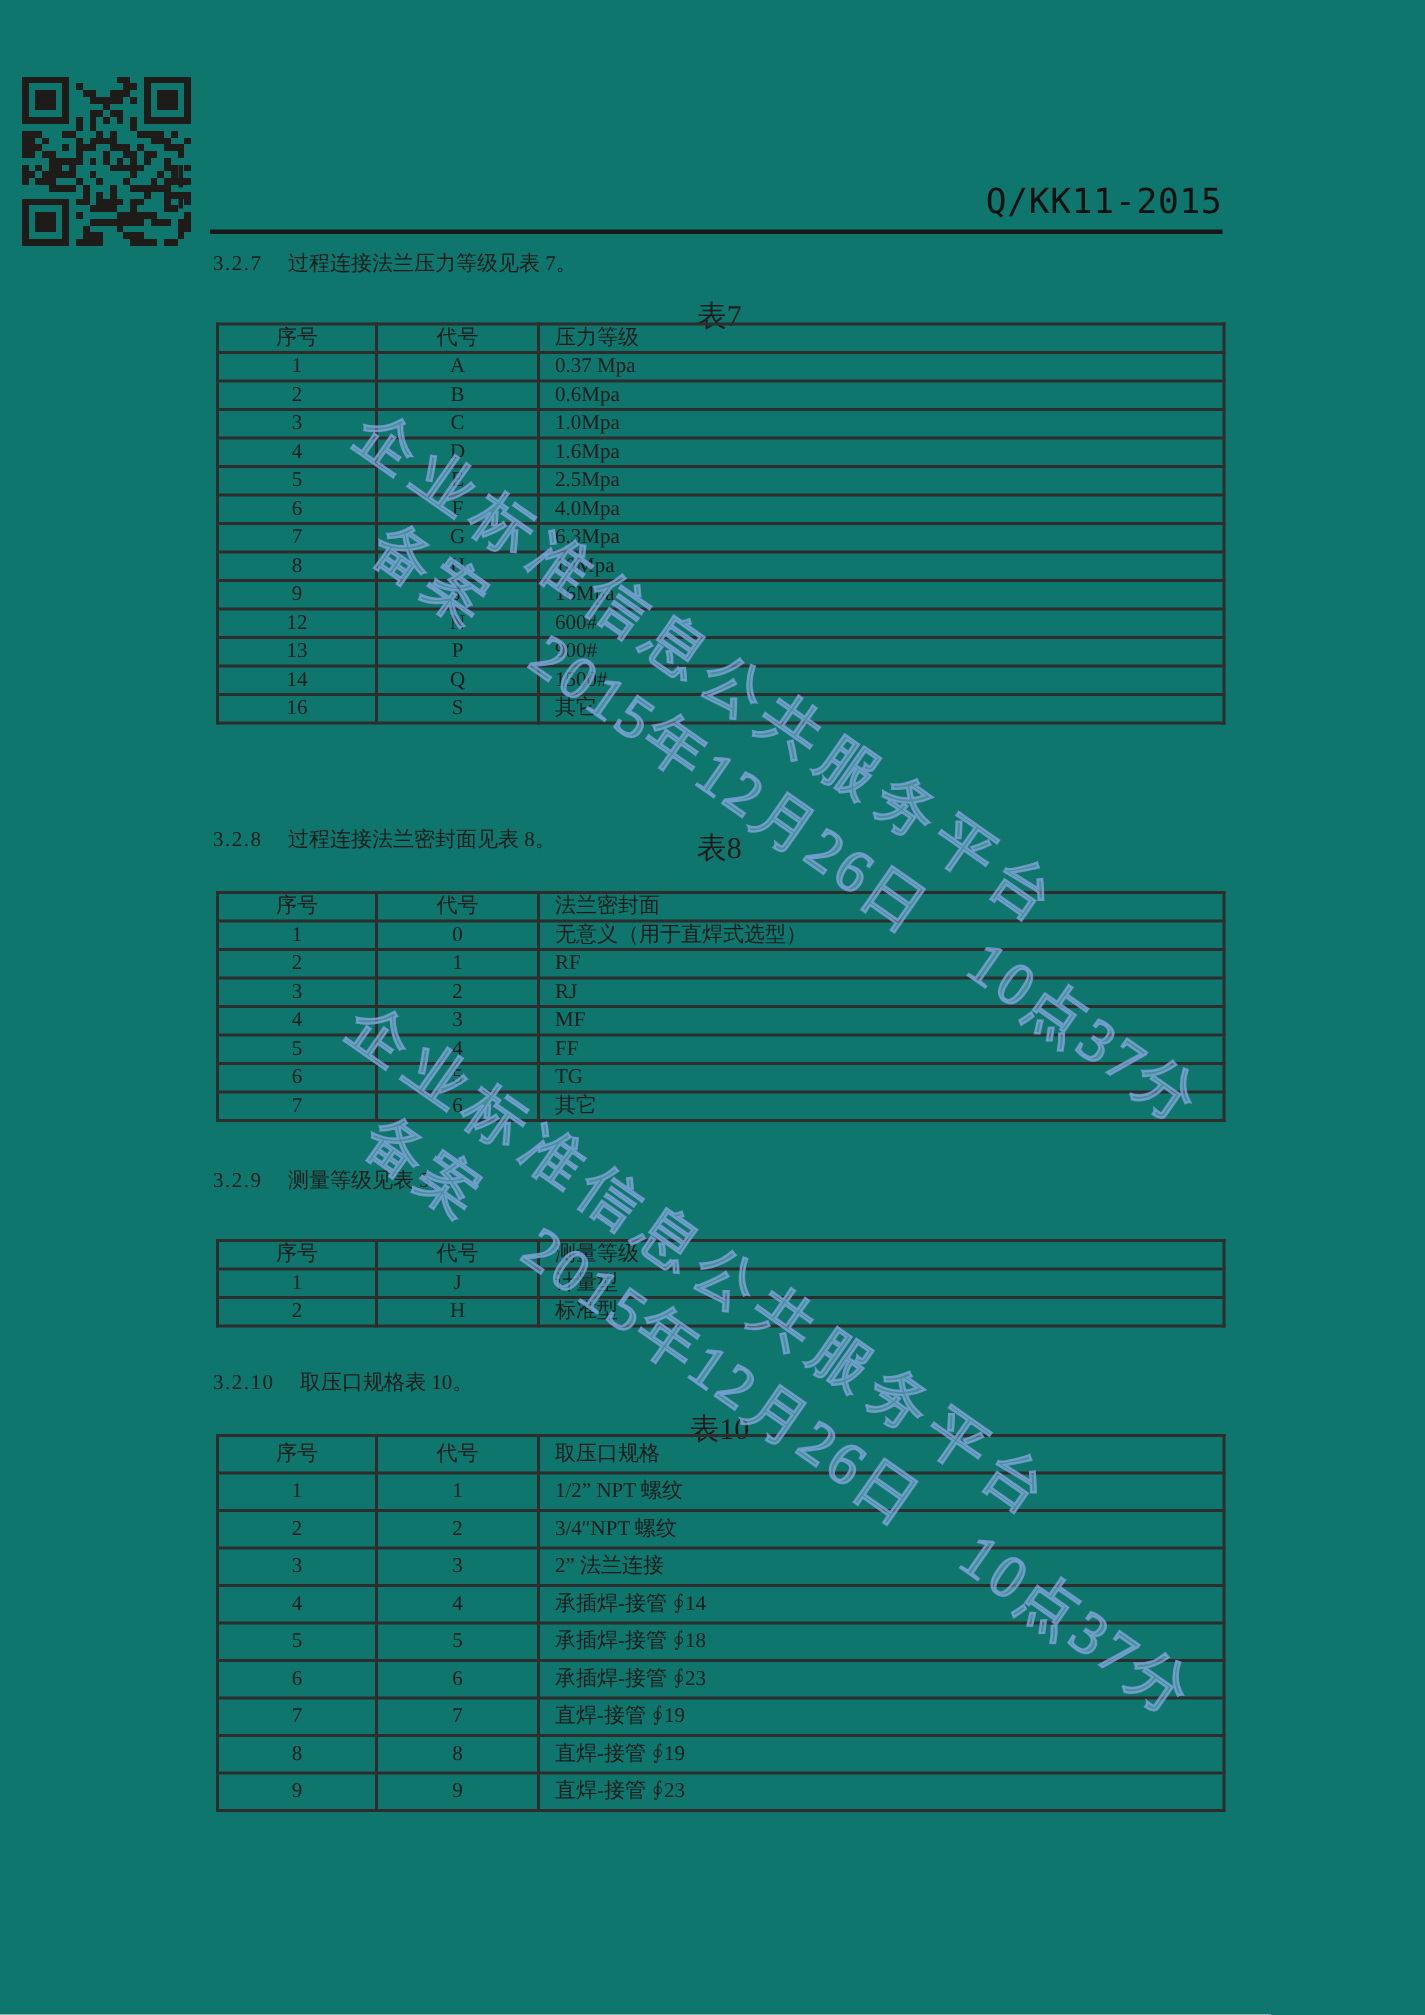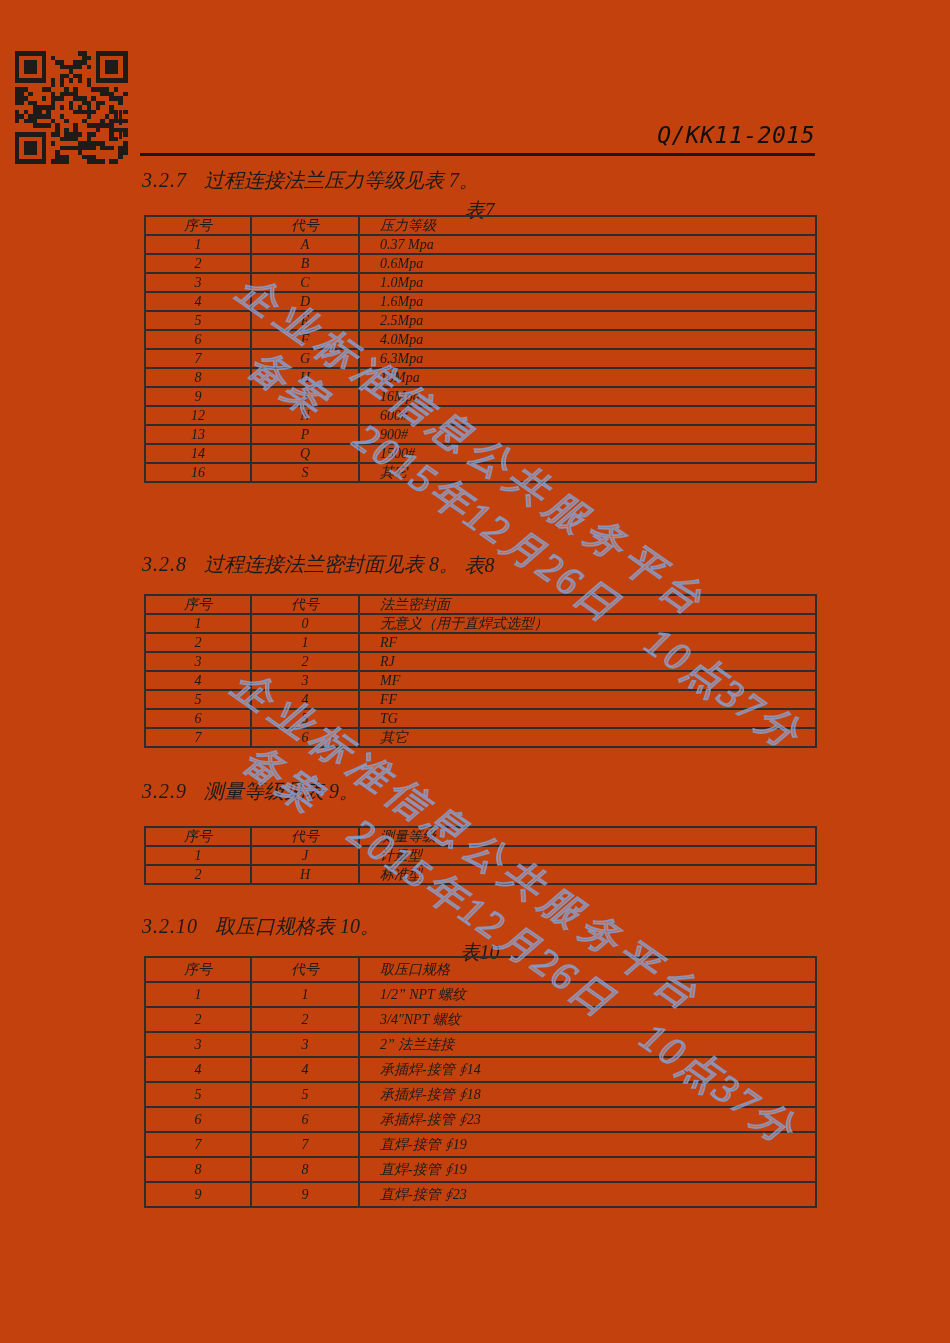--- a/index.html
+++ b/index.html
@@ -1,53 +1,52 @@
 <!DOCTYPE html>
 <html><head>
 <meta charset="utf-8">
 <style>
   html,body{margin:0;padding:0;background:#e8e8e8;}
   .page{
-    position:relative;width:950px;height:1343px;background:#c2410c;
+    position:relative;width:950px;height:1343px;background:#0f766e;
     margin:0 auto;overflow:hidden;
     font-family:"Liberation Serif","DejaVu Serif",serif;
     color:#1b1b1b;
-    font-style:italic;
   }
   
   .qr{position:absolute;left:14px;top:51px;width:114px;height:113px;}
   .qr svg{width:100%;height:100%;}
   
   .artifact-a{position:absolute;left:119px;top:110px;width:3px;height:15px;background:#1d1d1d;}
   .artifact-b{position:absolute;left:119px;top:129px;width:3px;height:10px;background:#1d1d1d;}
   
   .doccode{
     position:absolute;left:515px;top:122px;width:300px;text-align:right;
     font-family:"DejaVu Sans Mono","Liberation Mono",monospace;
     font-size:23px;color:#101010;letter-spacing:.5px;
   }
   .rule{position:absolute;left:140px;top:153px;width:675px;height:3px;background:#181818;}
   
-  .heading{position:absolute;left:142px;font-size:20px;white-space:nowrap;}
+  .heading{position:absolute;left:142px;font-size:14px;white-space:nowrap;}
   .heading .num{display:inline-block;margin-right:17px;letter-spacing:1px;}
   .h1{top:167px;} .h2{top:551px;} .h3{top:778px;} .h4{top:913px;}
   
   .caption{position:absolute;left:144px;width:671px;text-align:center;font-size:20px;}
   .cap1{top:197px;} .cap2{top:552px;} .cap3{top:809px;} .cap4{top:939px;}
   
   table{position:absolute;left:144px;border-collapse:collapse;table-layout:fixed;width:671px;background:transparent;}
   .t1{top:215px;} .t2{top:594px;} .t3{top:826px;} .t4{top:956px;}
   col.c1{width:106px;} col.c2{width:108px;} col.c3w{width:457px;}
   th,td{
     border:2px solid #2d2d2d;font-size:14px;font-weight:normal;
     height:17px;line-height:17px;padding:0;text-align:center;
     overflow:hidden;white-space:nowrap;
   }
   .t4 th,.t4 td{height:23px;line-height:23px;}
-  th.c3,td.c3{text-align:left;padding-left:20px;}
+  th.c3,td.c3{text-align:left;padding-left:10px;}
   
   .wm{
     position:absolute;transform:rotate(35deg);transform-origin:0 0;
     pointer-events:none;white-space:nowrap;font-size:40px;line-height:1;
     letter-spacing:7px;
     color:rgba(175,200,236,0.35);
     -webkit-text-stroke:1.6px rgba(127,163,219,0.8);
     z-index:5;
   }
   .wm .l2{display:block;margin-top:15px;margin-left:52px;letter-spacing:3px;}

